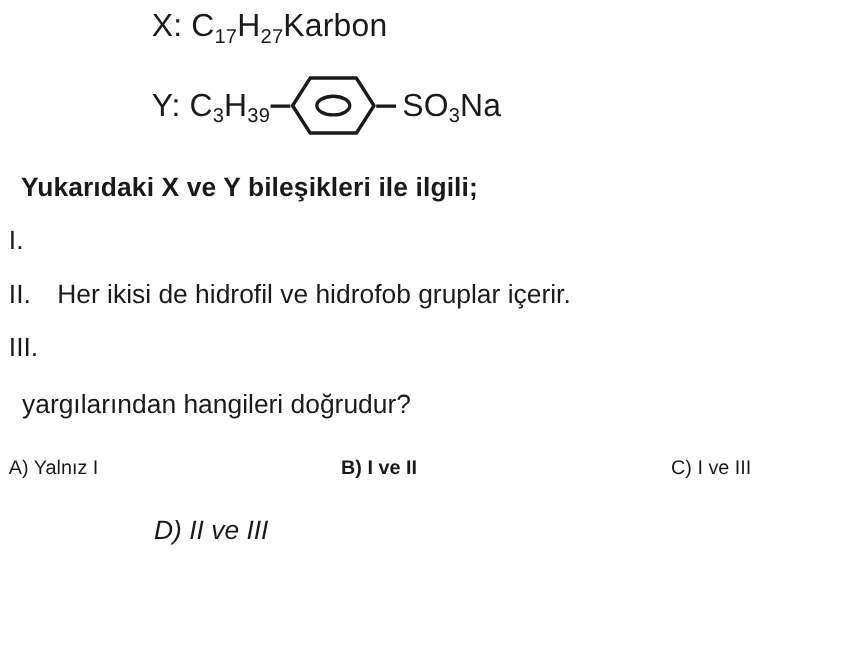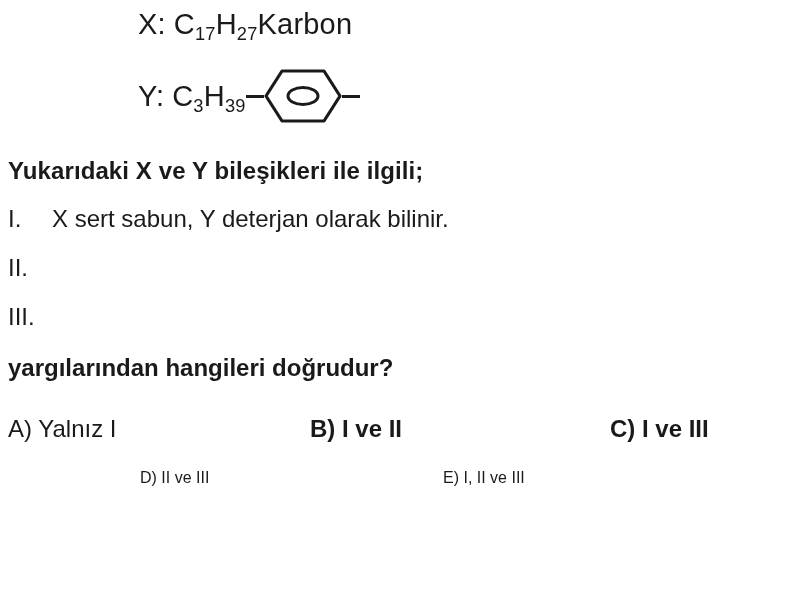--- a/index.html
+++ b/index.html
@@ -58,63 +58,64 @@
     position: relative;
     width: 78px;
     height: 54px;
   }
   .ring svg { display: block; }
 
   
   .stem {
     font-size: 24px;
     font-weight: bold;
-    margin: 34px 0 0 8px;
+    margin: 34px 0 0 19px;
     letter-spacing: 0.1px;
   }
   .roman-list {
     margin: 22px 0 0 8px;
   }
   .roman-item {
     display: flex;
     font-size: 24px;
     line-height: 1.0;
     margin-bottom: 25px;
   }
   .roman-num {
     width: 44px;
     flex: 0 0 44px;
   }
   .question {
     font-size: 24px;
-    font-weight: bold;
-    margin: 14px 0 0 8px;
+    font-weight: normal;
+    margin: 14px 0 0 20px;
   }
 
   
   .choices-row-1 {
     position: relative;
     margin-top: 33px;
     height: 32px;
-    font-size: 24px;
+    font-size: 18px;
   }
   .choices-row-2 {
     position: relative;
     margin-top: 22px;
     height: 32px;
-    font-size: 16px;
+    font-size: 24px;
+    font-style: italic;
   }
   .choice {
     position: absolute;
     top: 0;
     white-space: nowrap;
   }
   .c-a { left: 8px; }
   .c-b { left: 310px; font-weight: bold; }
-  .c-c { left: 610px; font-weight: bold; }
+  .c-c { left: 610px; }
   .c-d { left: 140px; }
   .c-e { left: 443px; }
 </style>
 </head>
 <body>
 
 <div class="page">
 
   <div class="formula-block">
 
@@ -129,44 +130,44 @@
       <span class="ring-group">
         <span class="bond"></span>
         <span class="ring">
           <svg width="78" height="54" viewBox="0 0 78 54" xmlns="http://www.w3.org/2000/svg">
             <polygon points="18,2 60,2 76,27 60,52 18,52 2,27" fill="none" stroke="#1a1a1a" stroke-width="3.2" stroke-linejoin="round"></polygon>
             <ellipse cx="39" cy="27" rx="15" ry="8.5" fill="none" stroke="#1a1a1a" stroke-width="3"></ellipse>
           </svg>
         </span>
         <span class="bond"></span>
       </span>
+      <span style="margin-left:6px"><span>SO</span><sub>3</sub><span>Na</span></span>
     </div>
   </div>
 
   <div class="stem">Yukarıdaki X ve Y bileşikleri ile ilgili;</div>
 
   <div class="roman-list">
     <div class="roman-item">
       <span class="roman-num">I.</span>
-      <span>X sert sabun, Y deterjan olarak bilinir.</span>
     </div>
     <div class="roman-item">
       <span class="roman-num">II.</span>
+      <span>Her ikisi de hidrofil ve hidrofob gruplar içerir.</span>
     </div>
     <div class="roman-item">
       <span class="roman-num">III.</span>
     </div>
   </div>
 
   <div class="question">yargılarından hangileri doğrudur?</div>
 
   <div class="choices-row-1">
     <span class="choice c-a">A) Yalnız I</span>
     <span class="choice c-b">B) I ve II</span>
     <span class="choice c-c">C) I ve III</span>
   </div>
 
   <div class="choices-row-2">
     <span class="choice c-d">D) II ve III</span>
-    <span class="choice c-e">E) I, II ve III</span>
   </div>
 
 </div>
 
 </body></html>

